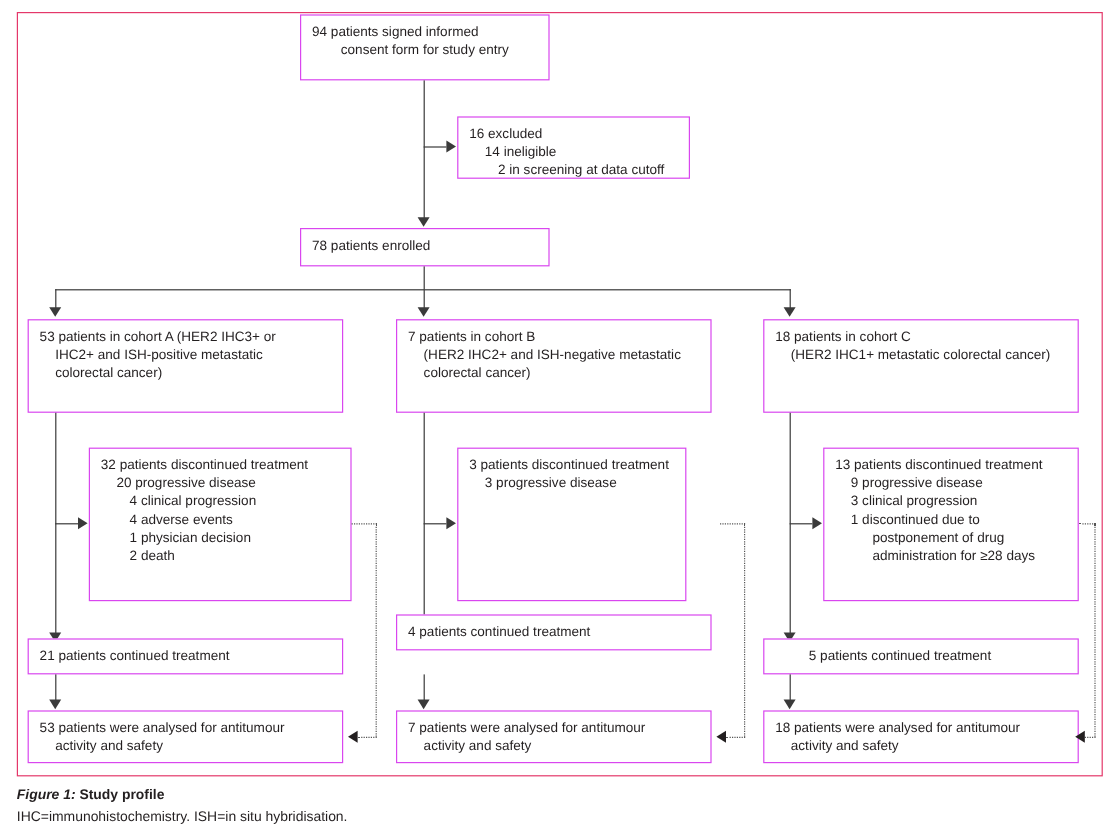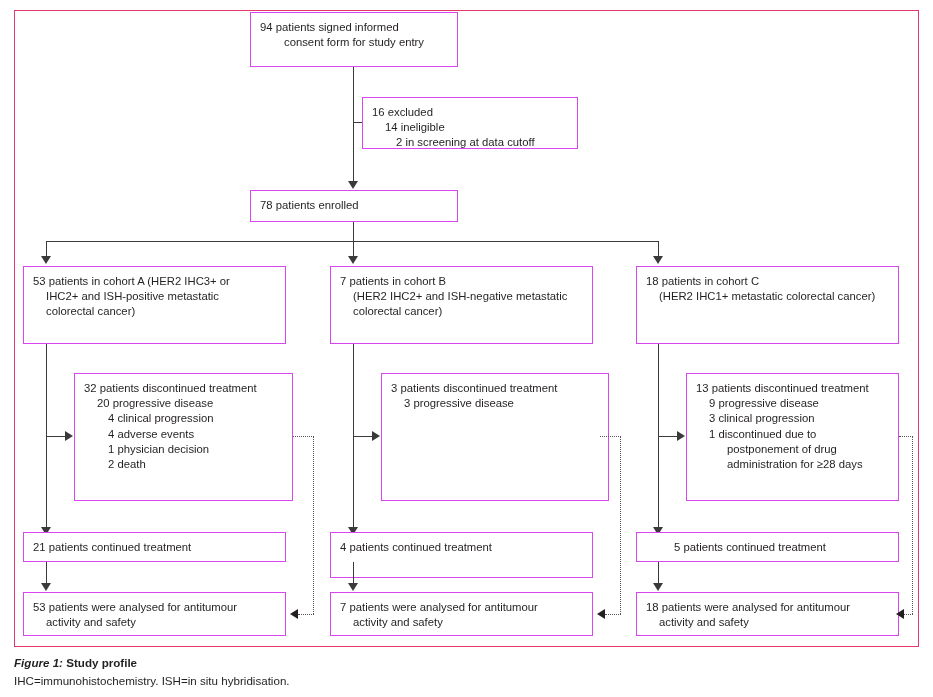--- a/index.html
+++ b/index.html
@@ -62,21 +62,21 @@
   <span class="ln">94 patients signed informed</span>
   <span class="ln ind2">consent form for study entry</span>
 </div>
 
 <div class="vline" style="left:353px;top:67px;height:115px;"></div>
 <div class="arrow-down" style="left:348px;top:181px;"></div>
 
 <div class="hline" style="left:353px;top:122px;width:19px;"></div>
 <div class="arrow-right" style="left:372px;top:117px;"></div>
 
-<div class="box" style="left:362px;top:97px;width:216px;height:52px;">
+<div class="box" style="left:381px;top:97px;width:194px;height:52px;">
   <span class="ln">16 excluded</span>
   <span class="ln ind1">14 ineligible</span>
   <span class="ln ind2">2 in screening at data cutoff</span>
 </div>
 
 <div class="box" style="left:250px;top:190px;width:208px;height:32px;">
   <span class="ln">78 patients enrolled</span>
 </div>
 
 <div class="vline" style="left:353px;top:222px;height:19px;"></div>
@@ -131,26 +131,26 @@
 <div class="doth" style="left:293px;top:436px;width:21px;"></div>
 <div class="dotv" style="left:313px;top:436px;height:178px;"></div>
 <div class="doth" style="left:298px;top:614px;width:16px;"></div>
 <div class="arrow-left" style="left:290px;top:609px;"></div>
 
 <div class="vline" style="left:353px;top:344px;height:184px;"></div>
 <div class="arrow-down" style="left:348px;top:527px;"></div>
 <div class="hline" style="left:353px;top:436px;width:19px;"></div>
 <div class="arrow-right" style="left:372px;top:431px;"></div>
 
-<div class="box" style="left:381px;top:373px;width:228px;height:128px;">
+<div class="box" style="left:381px;top:373px;width:191px;height:128px;">
   <span class="ln">3 patients discontinued treatment</span>
   <span class="ln ind1">3 progressive disease</span>
 </div>
 
-<div class="box" style="left:330px;top:532px;width:263px;height:46px;">
+<div class="box" style="left:330px;top:512px;width:263px;height:30px;">
   <span class="ln">4 patients continued treatment</span>
 </div>
 <div class="vline" style="left:353px;top:562px;height:22px;"></div>
 <div class="arrow-down" style="left:348px;top:583px;"></div>
 
 <div class="box" style="left:330px;top:592px;width:263px;height:44px;">
   <span class="ln">7 patients were analysed for antitumour</span>
   <span class="ln ind1">activity and safety</span>
 </div>
 

